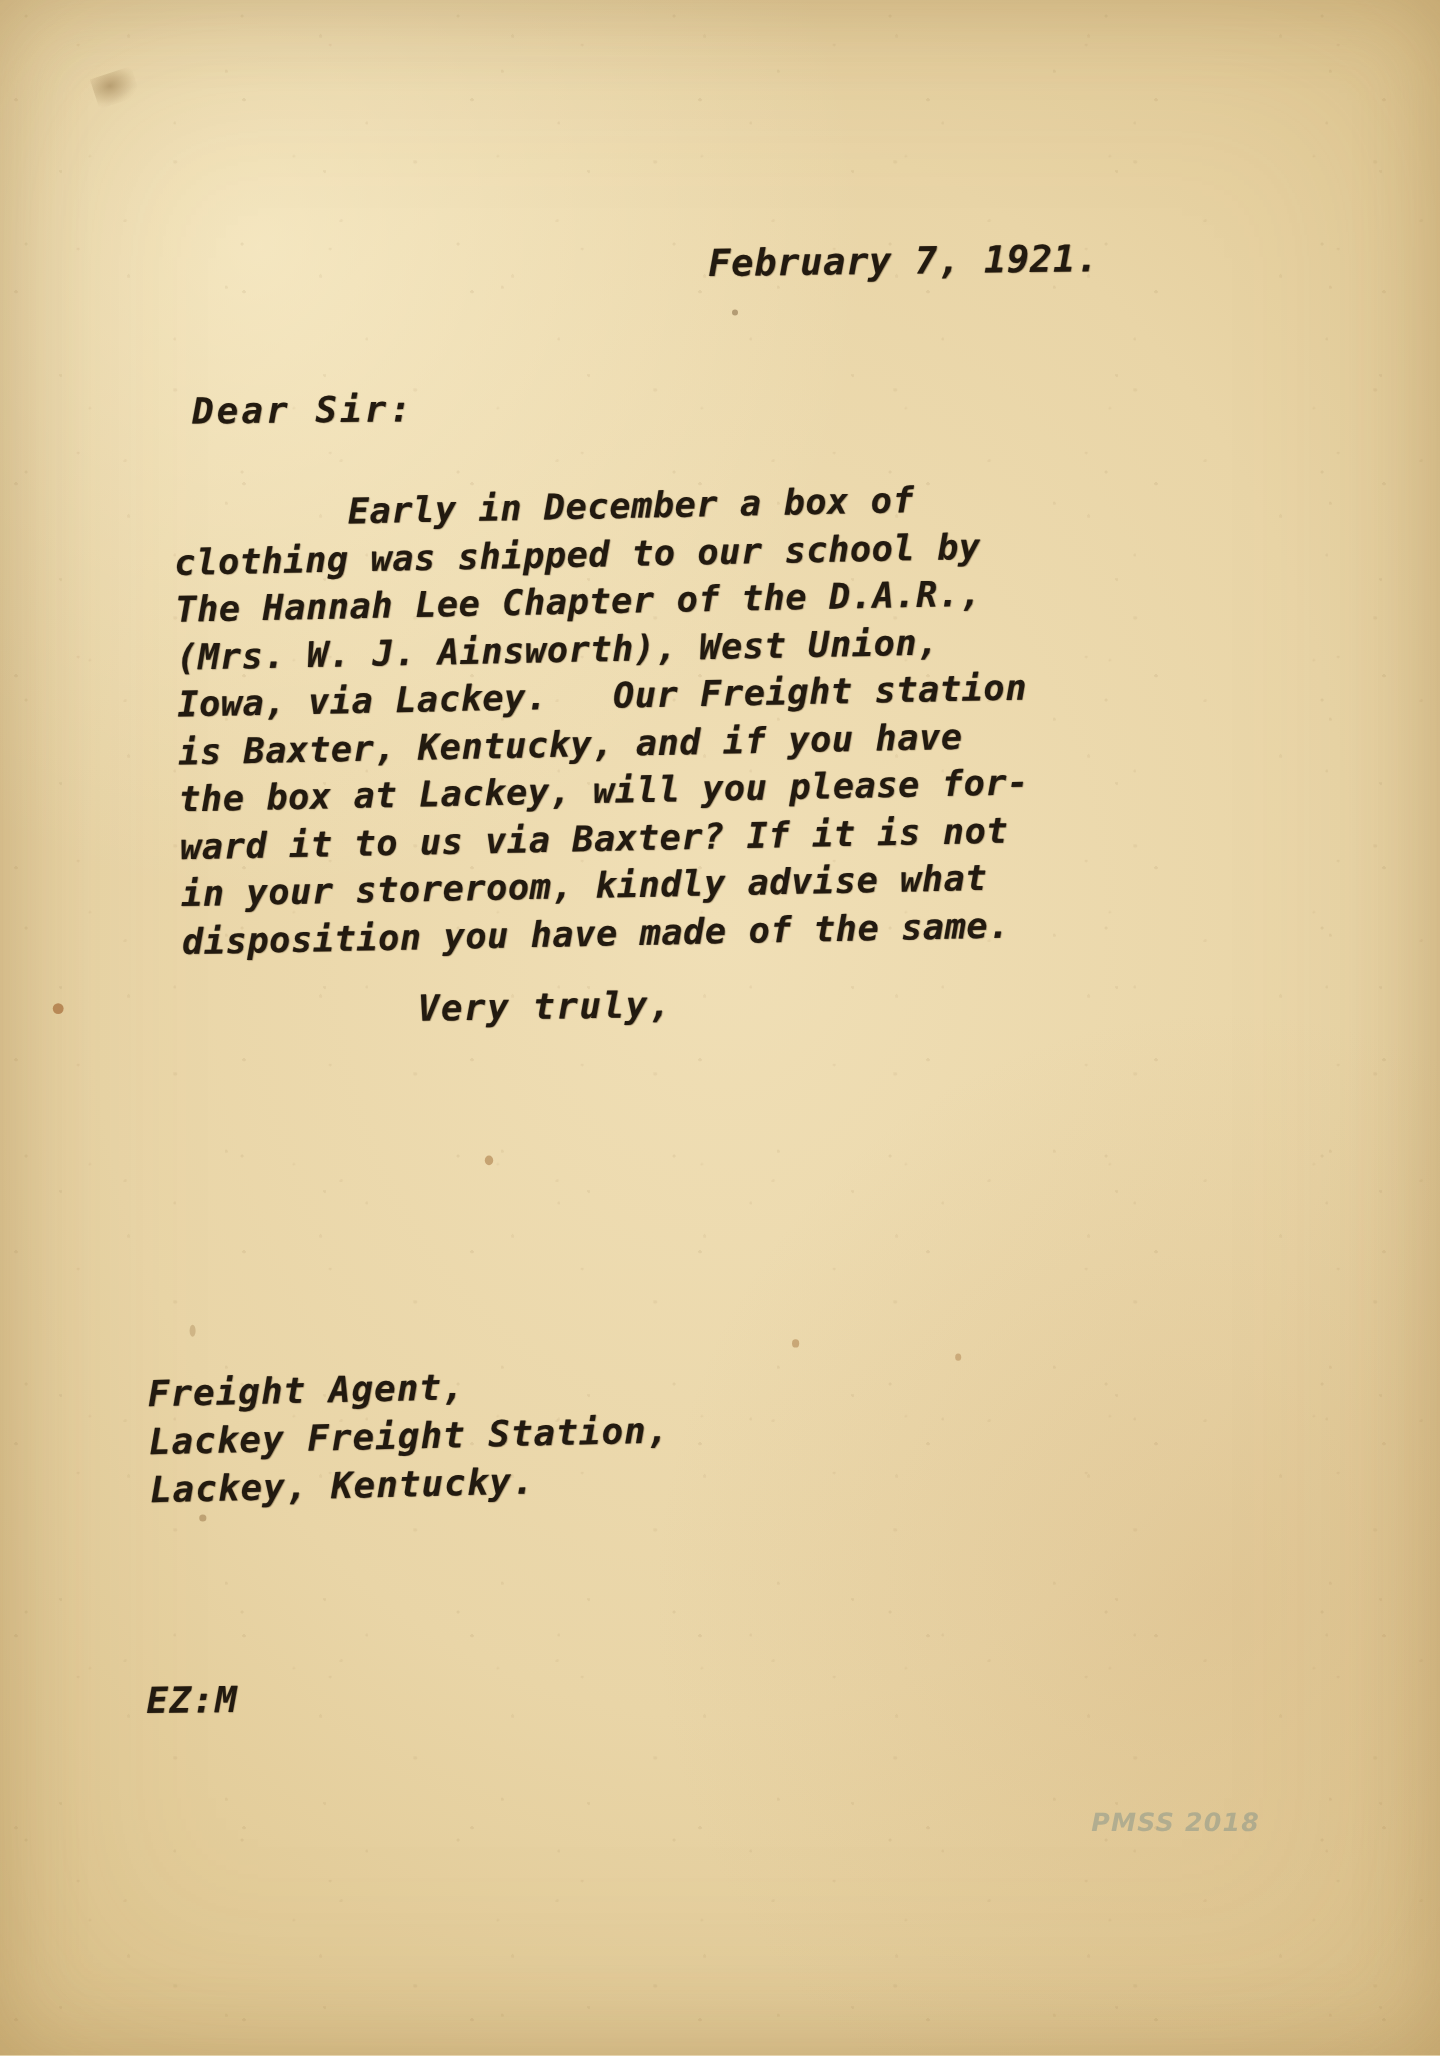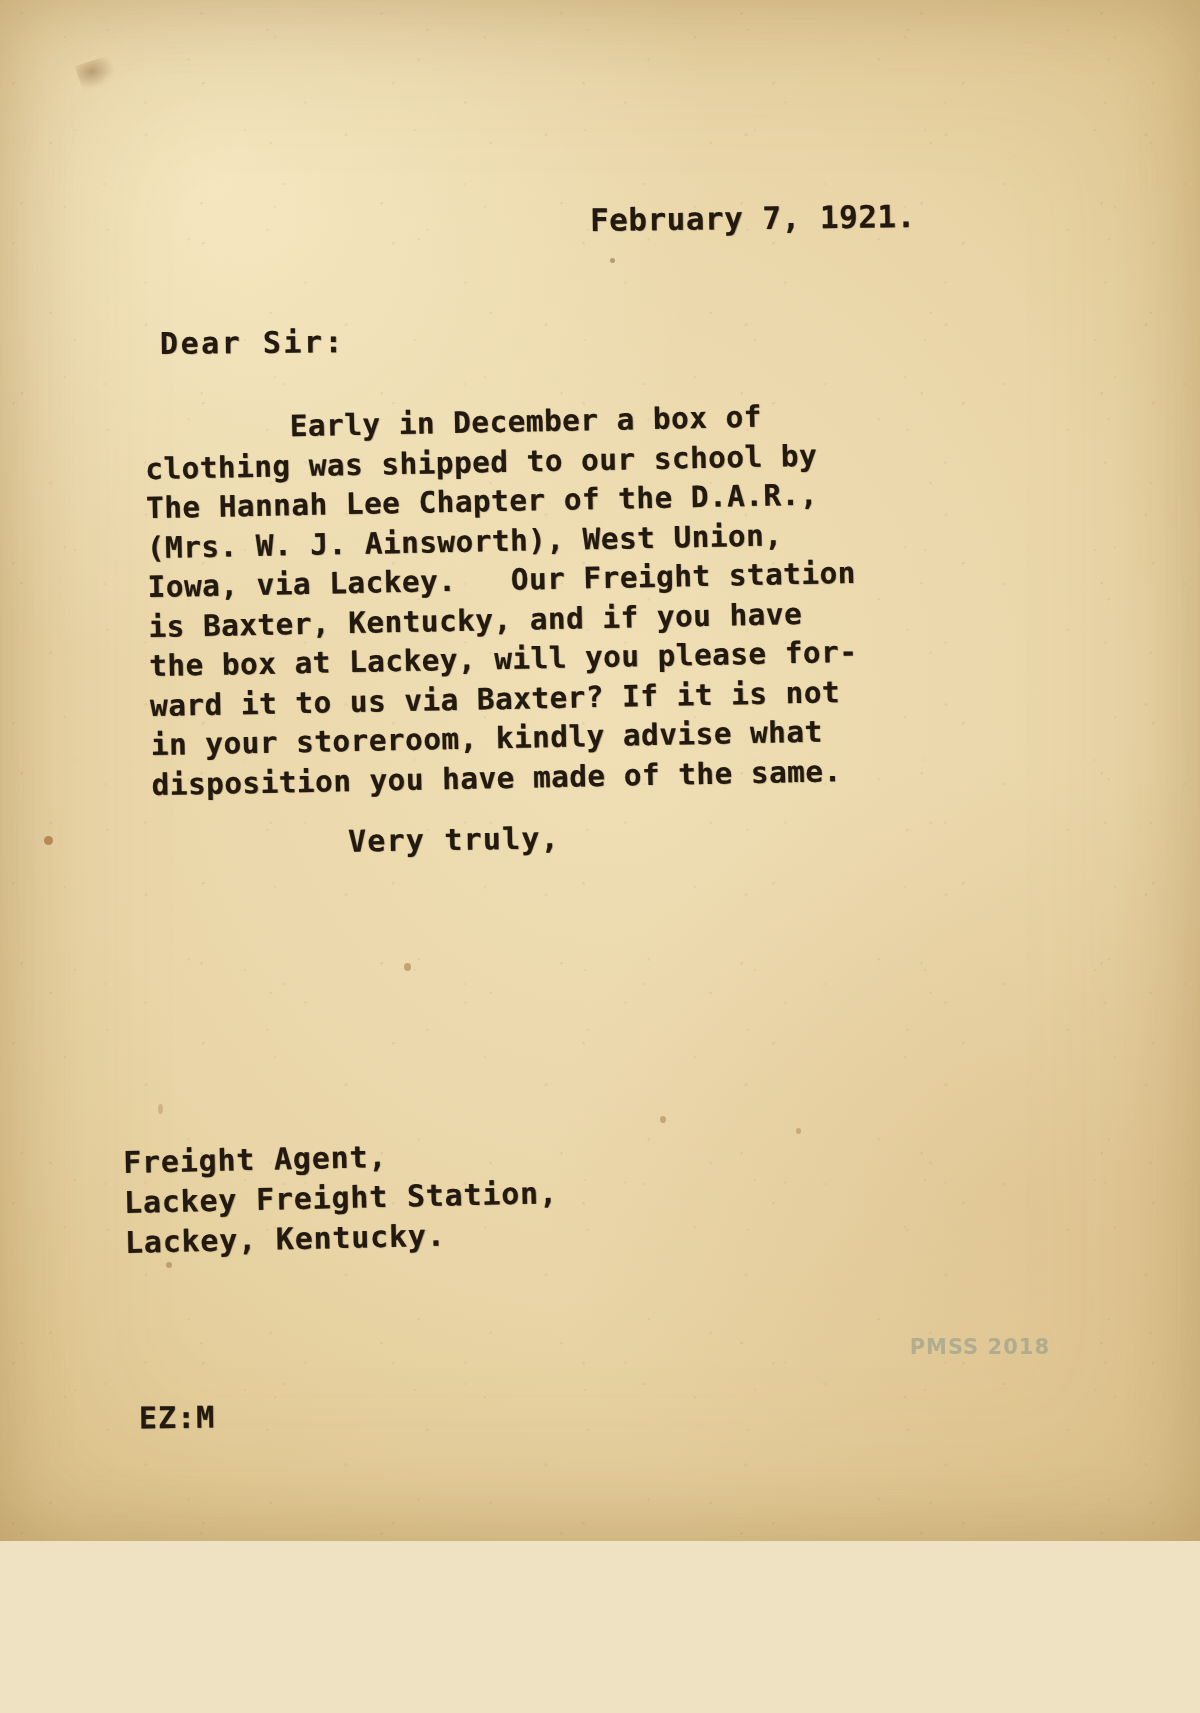--- a/index.html
+++ b/index.html
@@ -3,26 +3,27 @@
 <meta charset="utf-8">
 <style>
   html, body {
     margin: 0;
     padding: 0;
     background: #efe2c2;
   }
   .page {
     position: relative;
     width: 1200px;
-    height: 1541px;
+    height: 1713px;
     overflow: hidden;
     background:
       radial-gradient(ellipse 60% 45% at 18% 12%, rgba(255,246,215,0.55) 0%, rgba(255,246,215,0) 70%),
       radial-gradient(ellipse 55% 40% at 85% 78%, rgba(212,178,126,0.35) 0%, rgba(212,178,126,0) 72%),
       radial-gradient(ellipse 80% 70% at 50% 45%, #f0dfb6 0%, #e9d5a7 55%, #ddc48d 100%);
+    font-style: italic;
   }
   
   .grain {
     position: absolute;
     inset: 0;
     pointer-events: none;
     background-image:
       radial-gradient(circle at 12% 7%, rgba(120,85,40,0.10) 0 1.2px, rgba(0,0,0,0) 1.4px),
       radial-gradient(circle at 31% 22%, rgba(120,85,40,0.08) 0 1.1px, rgba(0,0,0,0) 1.3px),
       radial-gradient(circle at 67% 15%, rgba(120,85,40,0.07) 0 1.4px, rgba(0,0,0,0) 1.6px),
@@ -126,21 +127,20 @@
     transform: rotate(-1.3deg);
   }
 
   #initials {
     left: 122px;
     top: 1400px;
     font-size: 30px;
     font-weight: 700;
     letter-spacing: 1px;
     transform: rotate(-0.6deg);
-    margin-left: 17px;
   }
 
   #watermark {
     position: absolute;
     right: 150px;
     bottom: 182px;
     font-family: "DejaVu Sans", "Liberation Sans", sans-serif;
     font-size: 21px;
     font-weight: 700;
     letter-spacing: 1px;

